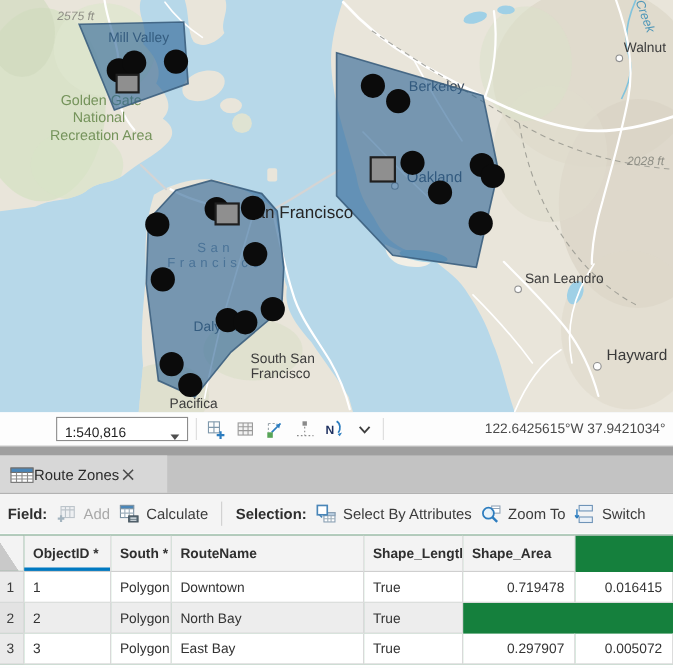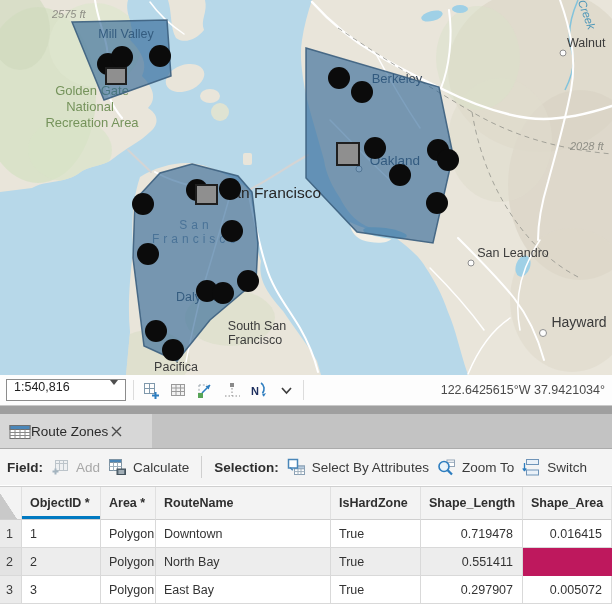--- a/index.html
+++ b/index.html
@@ -5,22 +5,22 @@
   html,body{margin:0;padding:0;background:#fff;}
   #app{position:relative;width:612px;height:607px;overflow:hidden;
        font-family:"Liberation Sans",sans-serif;background:#fff;}
   svg text{font-family:"Liberation Sans",sans-serif;}
 
   
   .statusbar{position:absolute;top:375px;left:0;width:612px;height:31px;background:#fdfdfd;
              display:flex;align-items:center;gap:7px;padding:0 6px;box-sizing:border-box;
              border-bottom:1px solid #c9c9c9;}
   .scalebox{width:120px;height:22px;border:1px solid #8c8c8c;background:#fff;display:flex;
-            align-items:flex-start;justify-content:space-between;padding:0 7px;box-sizing:border-box;
-            font-size:12.5px;color:#1f1f1f;}
+            align-items:flex-end;justify-content:space-between;padding:0 7px;box-sizing:border-box;
+            font-size:12.5px;color:#1f1f1f;margin-left:45px;}
   .caret-down{width:0;height:0;border-left:4px solid transparent;border-right:4px solid transparent;
               border-top:5px solid #4f4f4f;}
   .vsep{width:1px;height:20px;background:#dcdcdc;}
   .sbicons{display:flex;align-items:center;gap:7px;}
   .sbicon{width:20px;height:20px;display:flex;align-items:center;justify-content:center;}
   .coords{margin-left:auto;font-size:12.5px;color:#4a4a4a;white-space:nowrap;padding-right:1px;}
 
   
   .tabstrip{position:absolute;top:406px;left:0;width:612px;height:43px;background:#c3c3c3;}
   .tabstrip-top{height:8px;background:#9f9f9f;}
@@ -33,21 +33,21 @@
   .fieldbar{position:absolute;top:448px;left:0;width:612px;height:37px;background:#f4f4f4;
             display:flex;align-items:center;gap:8px;padding:0 7px;box-sizing:border-box;
             font-size:13.5px;color:#3b3b3b;overflow:hidden;border-top:1px solid #ababab;}
   .fb-label{font-weight:bold;color:#2e2e2e;white-space:nowrap;}
   .fb-btn{display:flex;align-items:center;gap:6px;white-space:nowrap;cursor:default;}
   .fb-btn.disabled{color:#a8a8a8;}
   .fb-sep{width:1px;height:22px;background:#cfcfcf;margin:0 4px;}
   .sel-label{}
 
   
-  .attrtable{position:absolute;top:486px;left:0;width:612px;background:#be185d;border-top:1px solid #cfcfcf;
+  .attrtable{position:absolute;top:486px;left:0;width:612px;background:#15803d;border-top:1px solid #cfcfcf;
              font-size:12.5px;color:#333;}
   .trow{display:grid;grid-template-columns:22px 79px 55px 175px 90px 102px 89px;}
   .thead .cell{height:33px;line-height:32px;font-weight:bold;color:#2f2f2f;background:#f3f3f3;
                border-bottom:1px solid #cfcfcf;border-right:1px solid #e0e0e0;
                padding:0 0 0 8px;box-sizing:border-box;white-space:nowrap;overflow:hidden;}
   .thead .corner{padding:0;background:linear-gradient(to top right,#c9c9c9 40%,#f3f3f3 41%);}
   .thead .c-objectid{box-shadow:inset 0 -3px 0 #0079c1;}
   .tdata .cell{height:28px;line-height:28px;border-bottom:1px solid #d9d9d9;border-right:1px solid #d9d9d9;
                padding:0 0 0 8px;box-sizing:border-box;background:#fff;white-space:nowrap;overflow:hidden;}
   .tdata .num{background:#ebebeb;color:#3d3d3d;padding-left:6px;}
@@ -350,44 +350,42 @@
           </svg>
       </span>
       <span>Switch</span>
     </span>
   </div>
 
   <div class="attrtable">
     <div class="trow thead">
       <div class="cell corner"></div>
       <div class="cell c-objectid">ObjectID *</div>
-      <div class="cell">Area *</div>
+      <div class="cell">South *</div>
       <div class="cell">RouteName</div>
-      <div class="cell">IsHardZone</div>
       <div class="cell r" style="padding-left:0;padding-right:23px;text-align:left;padding-left:8px;">Shape_Length</div>
       <div class="cell">Shape_Area</div>
     </div>
 
     <div class="trow tdata">
       <div class="cell num">1</div>
       <div class="cell">1</div>
       <div class="cell">Polygon</div>
       <div class="cell">Downtown</div>
       <div class="cell">True</div>
       <div class="cell r">0.719478</div>
       <div class="cell r">0.016415</div>
     </div>
 
     <div class="trow tdata alt">
       <div class="cell num">2</div>
       <div class="cell">2</div>
       <div class="cell">Polygon</div>
       <div class="cell">North Bay</div>
       <div class="cell">True</div>
-      <div class="cell r">0.551411</div>
     </div>
 
     <div class="trow tdata">
       <div class="cell num">3</div>
       <div class="cell">3</div>
       <div class="cell">Polygon</div>
       <div class="cell">East Bay</div>
       <div class="cell">True</div>
       <div class="cell r">0.297907</div>
       <div class="cell r">0.005072</div>

